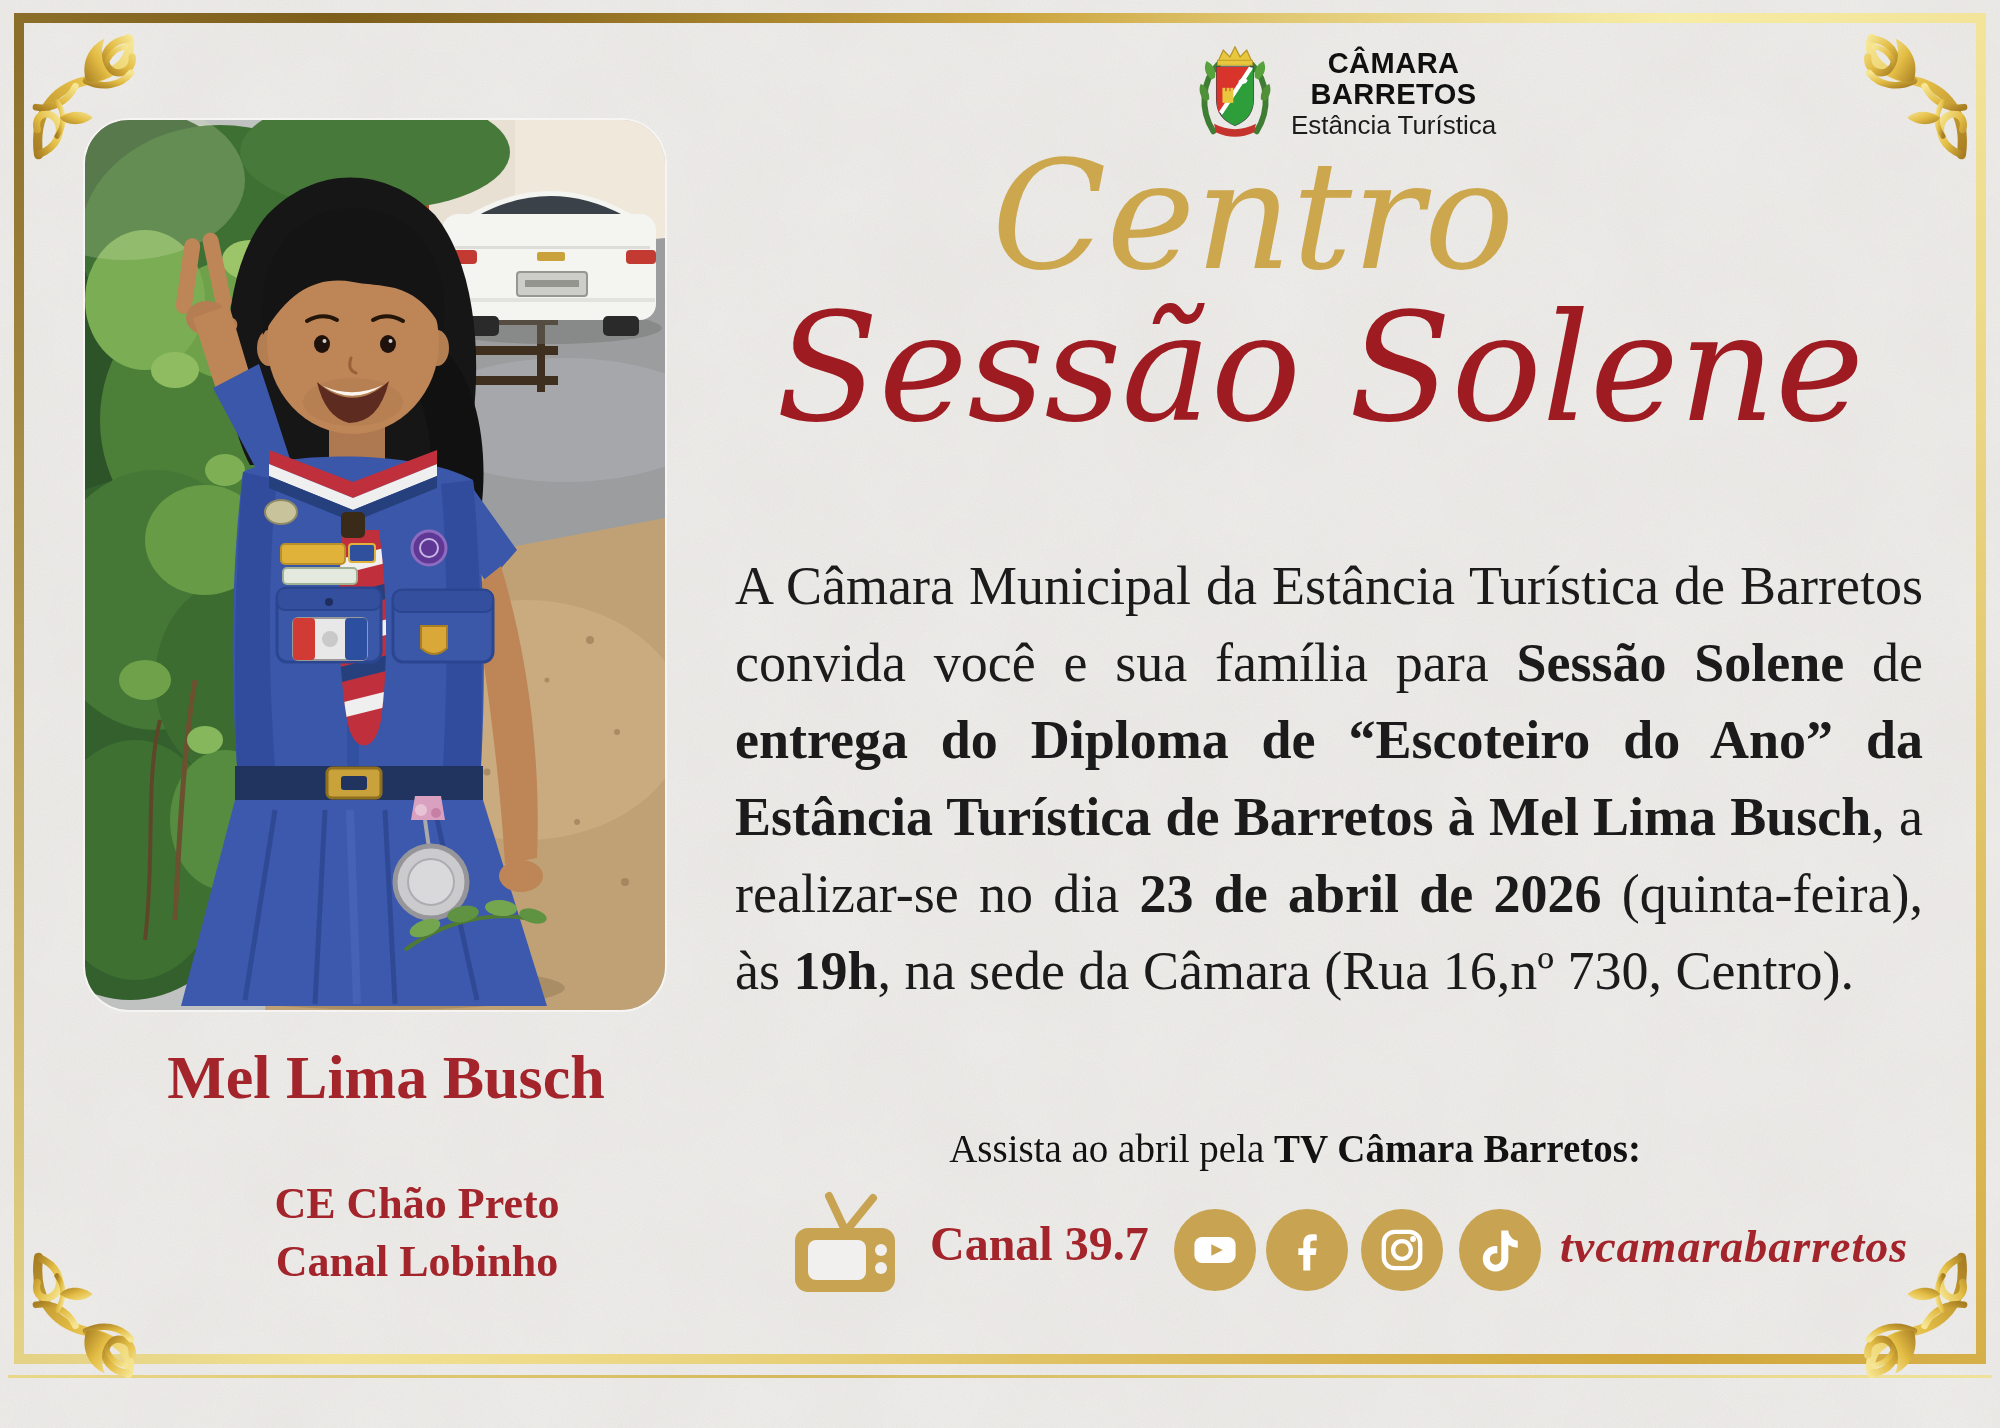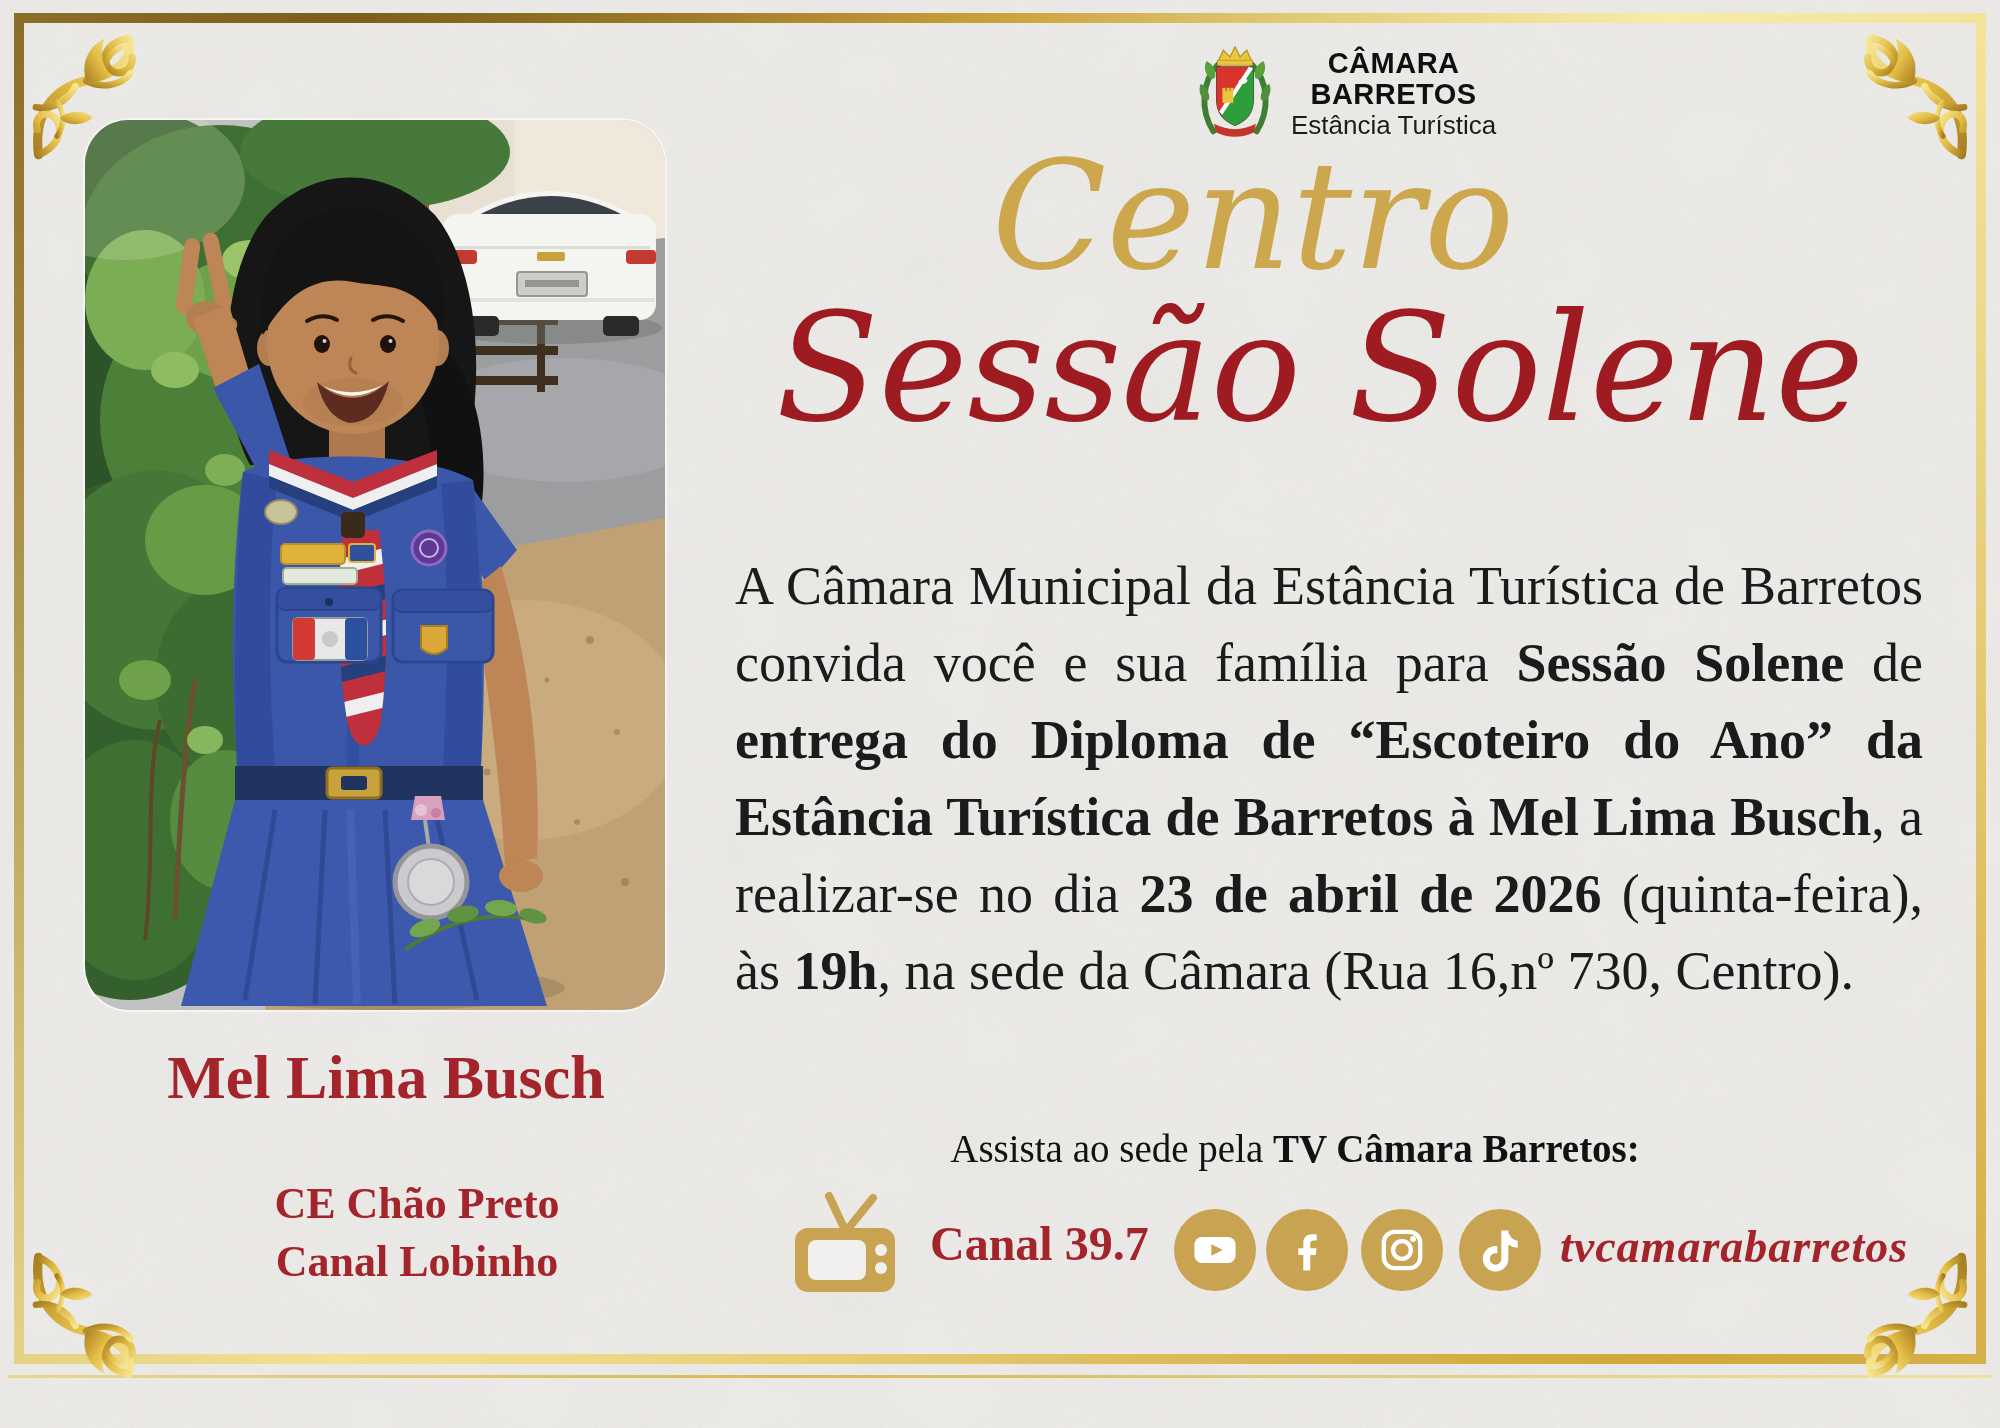--- a/index.html
+++ b/index.html
@@ -341,21 +341,21 @@
       <ellipse cx="416" cy="788" rx="16" ry="8" fill="#74A64F" transform="rotate(5 416 788)"></ellipse>
       <ellipse cx="448" cy="796" rx="14" ry="7" fill="#5F9342" transform="rotate(15 448 796)"></ellipse>
     </g>
   </svg>
 </div>
 
 <div class="honoree-name">Mel Lima Busch</div>
 <div class="honoree-sub honoree-group">CE Chão Preto</div>
 <div class="honoree-sub honoree-branch">Canal Lobinho</div>
 
-<div class="watch"><span>Assista ao sede pela </span><b>TV Câmara Barretos:</b></div>
+<div class="watch"><span>Assista ao abril pela </span><b>TV Câmara Barretos:</b></div>
 
 <svg class="tvicon" viewBox="0 0 122 110">
   <path d="M44,8 L60,42 M88,10 L62,42" stroke="#C8A351" stroke-width="8" stroke-linecap="round" fill="none"></path>
   <rect x="10" y="40" width="100" height="64" rx="13" fill="#C8A351"></rect>
   <rect x="23" y="52" width="58" height="40" rx="8" fill="#F1F0EE"></rect>
   <circle cx="96" cy="62" r="6" fill="#F1F0EE"></circle>
   <circle cx="96" cy="80" r="6" fill="#F1F0EE"></circle>
 </svg>
 <div class="canal">Canal 39.7</div>
 

